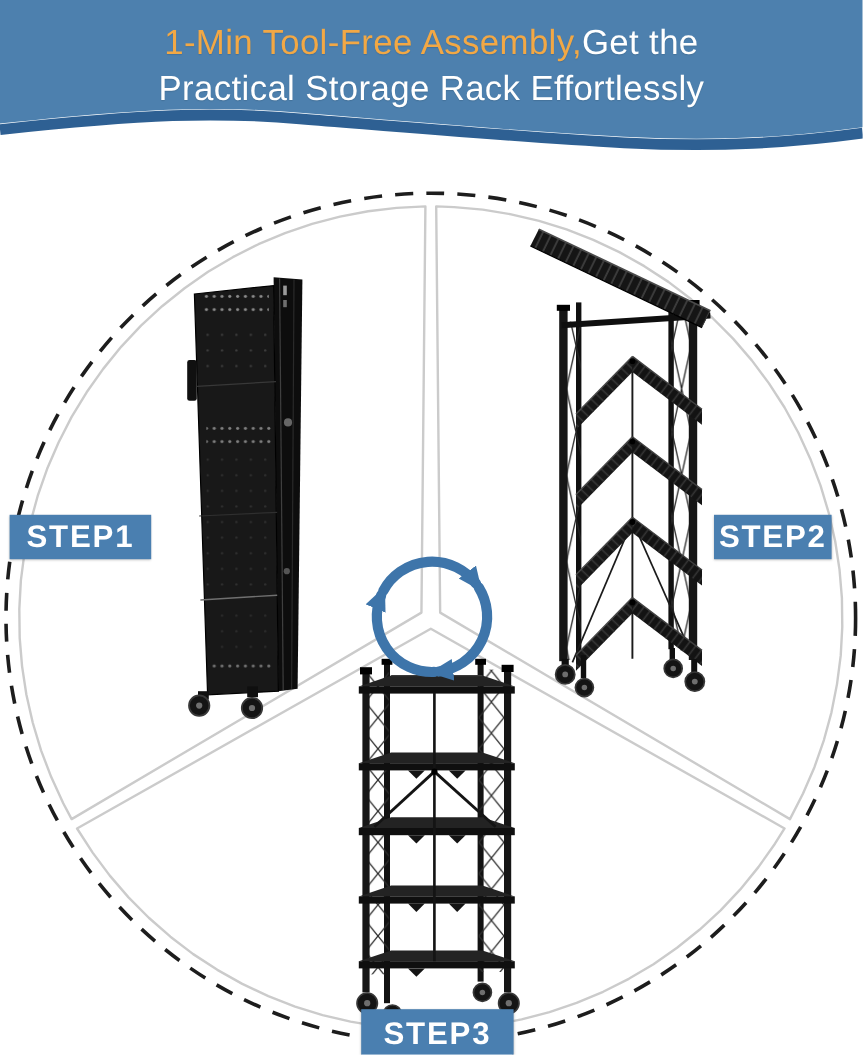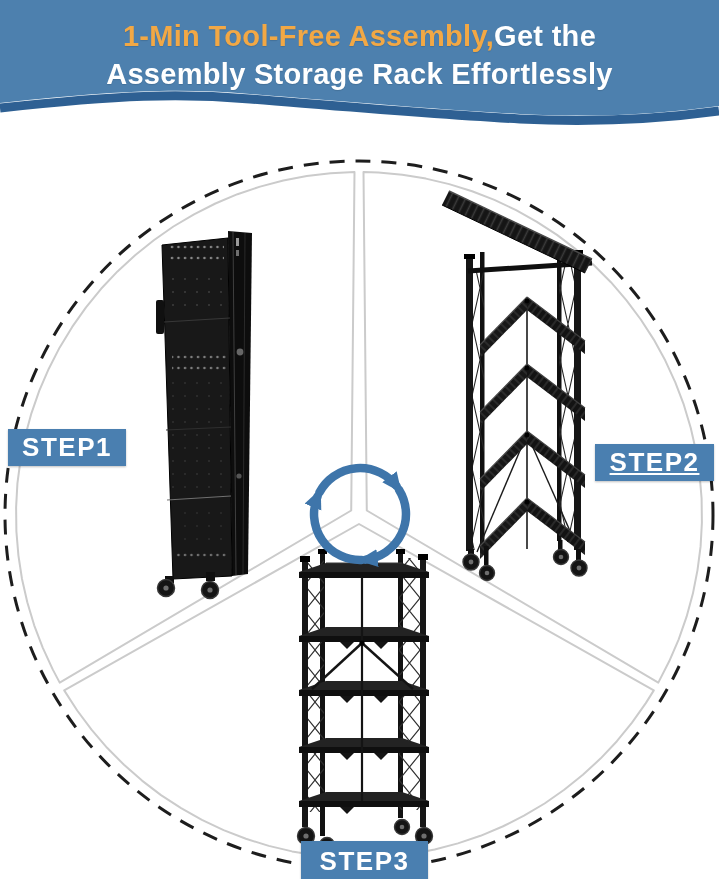--- a/index.html
+++ b/index.html
@@ -2,30 +2,30 @@
 <html style="--header-bg: #4d80ae; --header-stripe: #2e6093; --accent-orange: #f2a845; --badge-bg: #4a7fb0; --arrow-blue: #3e75aa; --dash-color: #1d1d1d; --sector-line: #cbcbcb; --rack-black: #171717;"><head>
 <meta charset="utf-8">
 <style>
   html,body{margin:0;padding:0;background:#fff;}
   .page{position:relative;width:719px;height:879px;background:#fff;overflow:hidden;
         font-family:"Liberation Sans",sans-serif;}
   svg.art{position:absolute;left:0;top:0;}
 
   
   .header-text{position:absolute;top:17px;left:0;width:719px;text-align:center;
-               font-weight:bold;font-size:29px;line-height:38px;color:#fff;letter-spacing:.3px;
+               font-weight:normal;font-size:29px;line-height:38px;color:#fff;letter-spacing:.3px;
                text-shadow:0 1px 1px rgba(0,0,0,.12);}
   .header-text .accent{color:var(--accent-orange,#f2a845);}
 
   
   .badge{position:absolute;display:flex;align-items:center;justify-content:center;
          background:var(--badge-bg,#4a7fb0);color:#fff;font-weight:bold;font-size:26px;
          letter-spacing:1.5px;box-shadow:0 1px 2px rgba(0,0,0,.25);}
   .badge1{left:8px;top:429px;width:118px;height:37px;}
-  .badge2{left:595px;top:444px;width:119px;height:37px;text-decoration:underline;}
+  .badge2{left:595px;top:429px;width:98px;height:37px;}
   .badge3{left:301px;top:841px;width:127px;height:40px;}
 
   
   .hdr-bg{fill:var(--header-bg,#4d80ae);}
   .hdr-stripe{fill:none;stroke:var(--header-stripe,#2e6093);stroke-width:9;}
   .dashring{fill:none;stroke:var(--dash-color,#1d1d1d);stroke-width:3;stroke-dasharray:15 11;}
   #sectors path{fill:none;stroke:var(--sector-line,#cbcbcb);stroke-width:2;stroke-linejoin:round;}
   .arrow{fill:none;stroke:var(--arrow-blue,#3e75aa);stroke-width:8.5;stroke-linecap:round;}
   .arrowhead{fill:var(--arrow-blue,#3e75aa);}
 </style>
@@ -221,19 +221,19 @@
 
     <g>
       <path class="arrow" d="M319.4,492.4 A46,46 0 0 1 396.7,486.3" marker-end="url(#ah)"></path>
       <path class="arrow" d="M319.4,492.4 A46,46 0 0 1 396.7,486.3" transform="rotate(120 360 514)" marker-end="url(#ah)"></path>
       <path class="arrow" d="M319.4,492.4 A46,46 0 0 1 396.7,486.3" transform="rotate(240 360 514)" marker-end="url(#ah)"></path>
     </g>
   </svg>
 
   <div class="header-text">
     <div><span class="accent">1-Min Tool-Free Assembly,</span><span>Get the</span></div>
-    <div>Assembly Storage Rack Effortlessly</div>
+    <div>Practical Storage Rack Effortlessly</div>
   </div>
 
   <div class="badge badge1">STEP1</div>
   <div class="badge badge2">STEP2</div>
   <div class="badge badge3">STEP3</div>
 </div>
 
 </body></html>

